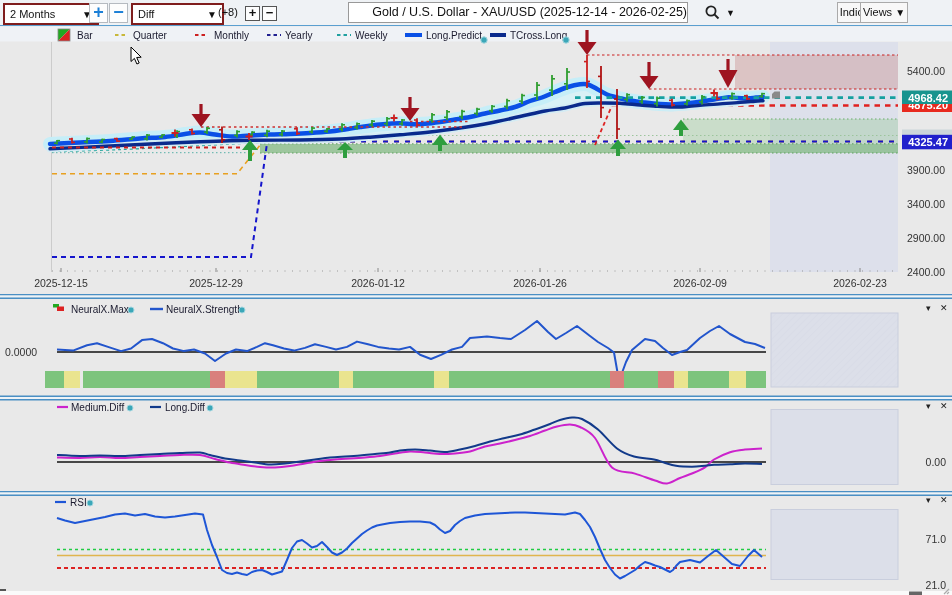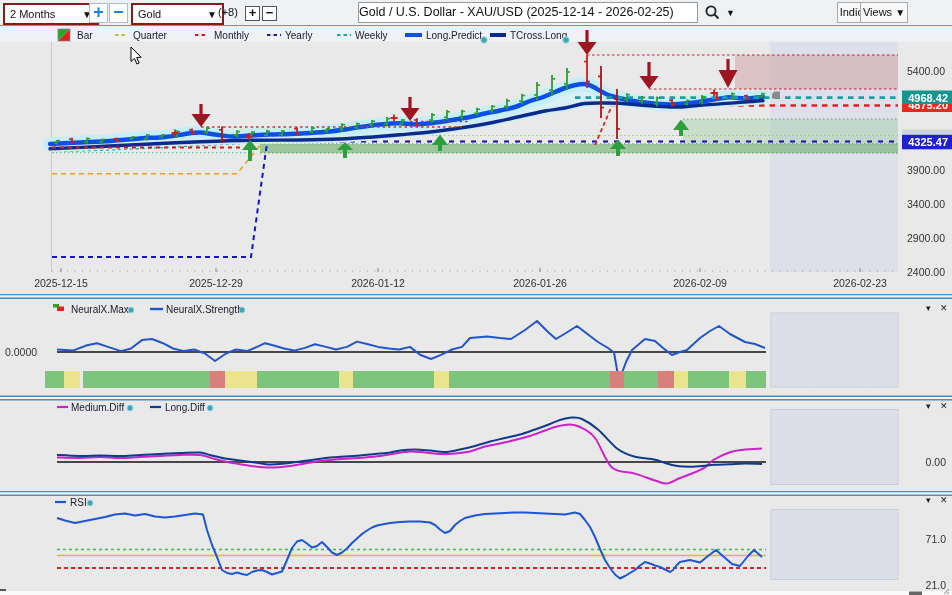--- a/index.html
+++ b/index.html
@@ -3,21 +3,21 @@
 <style>
 html,body{margin:0;padding:0;width:952px;height:595px;overflow:hidden;background:#e9e9e9;font-family:"Liberation Sans",sans-serif}
 #page{position:relative;width:952px;height:595px}
 #toolbar{position:absolute;top:0;left:0;width:952px;height:25px;background:#eff2f5;border-bottom:1.5px solid #5a9fd0}
 .dd{position:absolute;top:3px;height:18px;background:#fff;border:2px solid #7f1d1d;font-size:11px;color:#111;display:flex;align-items:center;justify-content:space-between;padding:0 5px}
 .car{font-size:10px;color:#111}
 .car2{position:absolute;top:8px;font-size:9px;color:#111}
 .bb{position:absolute;top:3px;width:17px;height:18px;background:#fdfdfd;border:1px solid #b5bac0;font-size:18px;font-weight:bold;text-align:center;line-height:16px;color:#1b7fd6}
 .sb{position:absolute;top:6px;width:13px;height:13px;background:#fdfdfd;border:1px solid #555;color:#111;font-size:13px;font-weight:bold;text-align:center;line-height:11px}
 .txt{position:absolute;top:6px;font-size:11px;color:#111}
-#title{position:absolute;left:358px;top:2px;width:338px;height:19px;background:#fff;border:1px solid #999;font-size:12.5px;color:#111;text-align:left;line-height:19px}
+#title{position:absolute;left:348px;top:2px;width:338px;height:19px;background:#fff;border:1px solid #999;font-size:12.5px;color:#111;text-align:right;line-height:19px}
 .btn{position:absolute;top:2px;height:19px;background:#f8f8f8;border:1px solid #aaa;font-size:11.5px;color:#111;text-align:center;line-height:19px;white-space:nowrap}
 </style></head>
 <body>
 <div id="page">
 <svg width="952" height="595" viewBox="0 0 952 595" style="position:absolute;top:0;left:0">
 <style>
 .ax{font:10.5px "Liberation Sans",sans-serif;fill:#333}
 .lg{font:10px "Liberation Sans",sans-serif;fill:#1a1a2e}
 .lg2{font:10px "Liberation Sans",sans-serif;fill:#1a1a2e}
 .pb{font:bold 11px "Liberation Sans",sans-serif;fill:#fff}
@@ -366,21 +366,21 @@
 </svg>
 
 <div id="toolbar">
  <div class="dd" style="left:3px;width:82px">
         <span>2 Months</span>
         <span class="car">▼</span>
       </div>
  <div class="bb" style="left:89px">+</div>
  <div class="bb" style="left:109px">−</div>
  <div class="dd" style="left:131px;width:79px">
-        <span>Gold</span>
+        <span>Diff</span>
         <span class="car">▼</span>
       </div>
  <div class="txt" style="left:218px">(+8)</div>
  <div class="sb" style="left:245px">+</div>
  <div class="sb" style="left:262px">−</div>
  <div id="title">Gold / U.S. Dollar - XAU/USD (2025-12-14 - 2026-02-25)</div>
  <svg style="position:absolute;left:703px;top:4px" width="20" height="18">
         <circle cx="8" cy="7" r="4.6" fill="none" stroke="#222" stroke-width="1.8"></circle>
         <path d="M11.4,10.4 L15.5,14.5" stroke="#222" stroke-width="2"></path>
       </svg>

